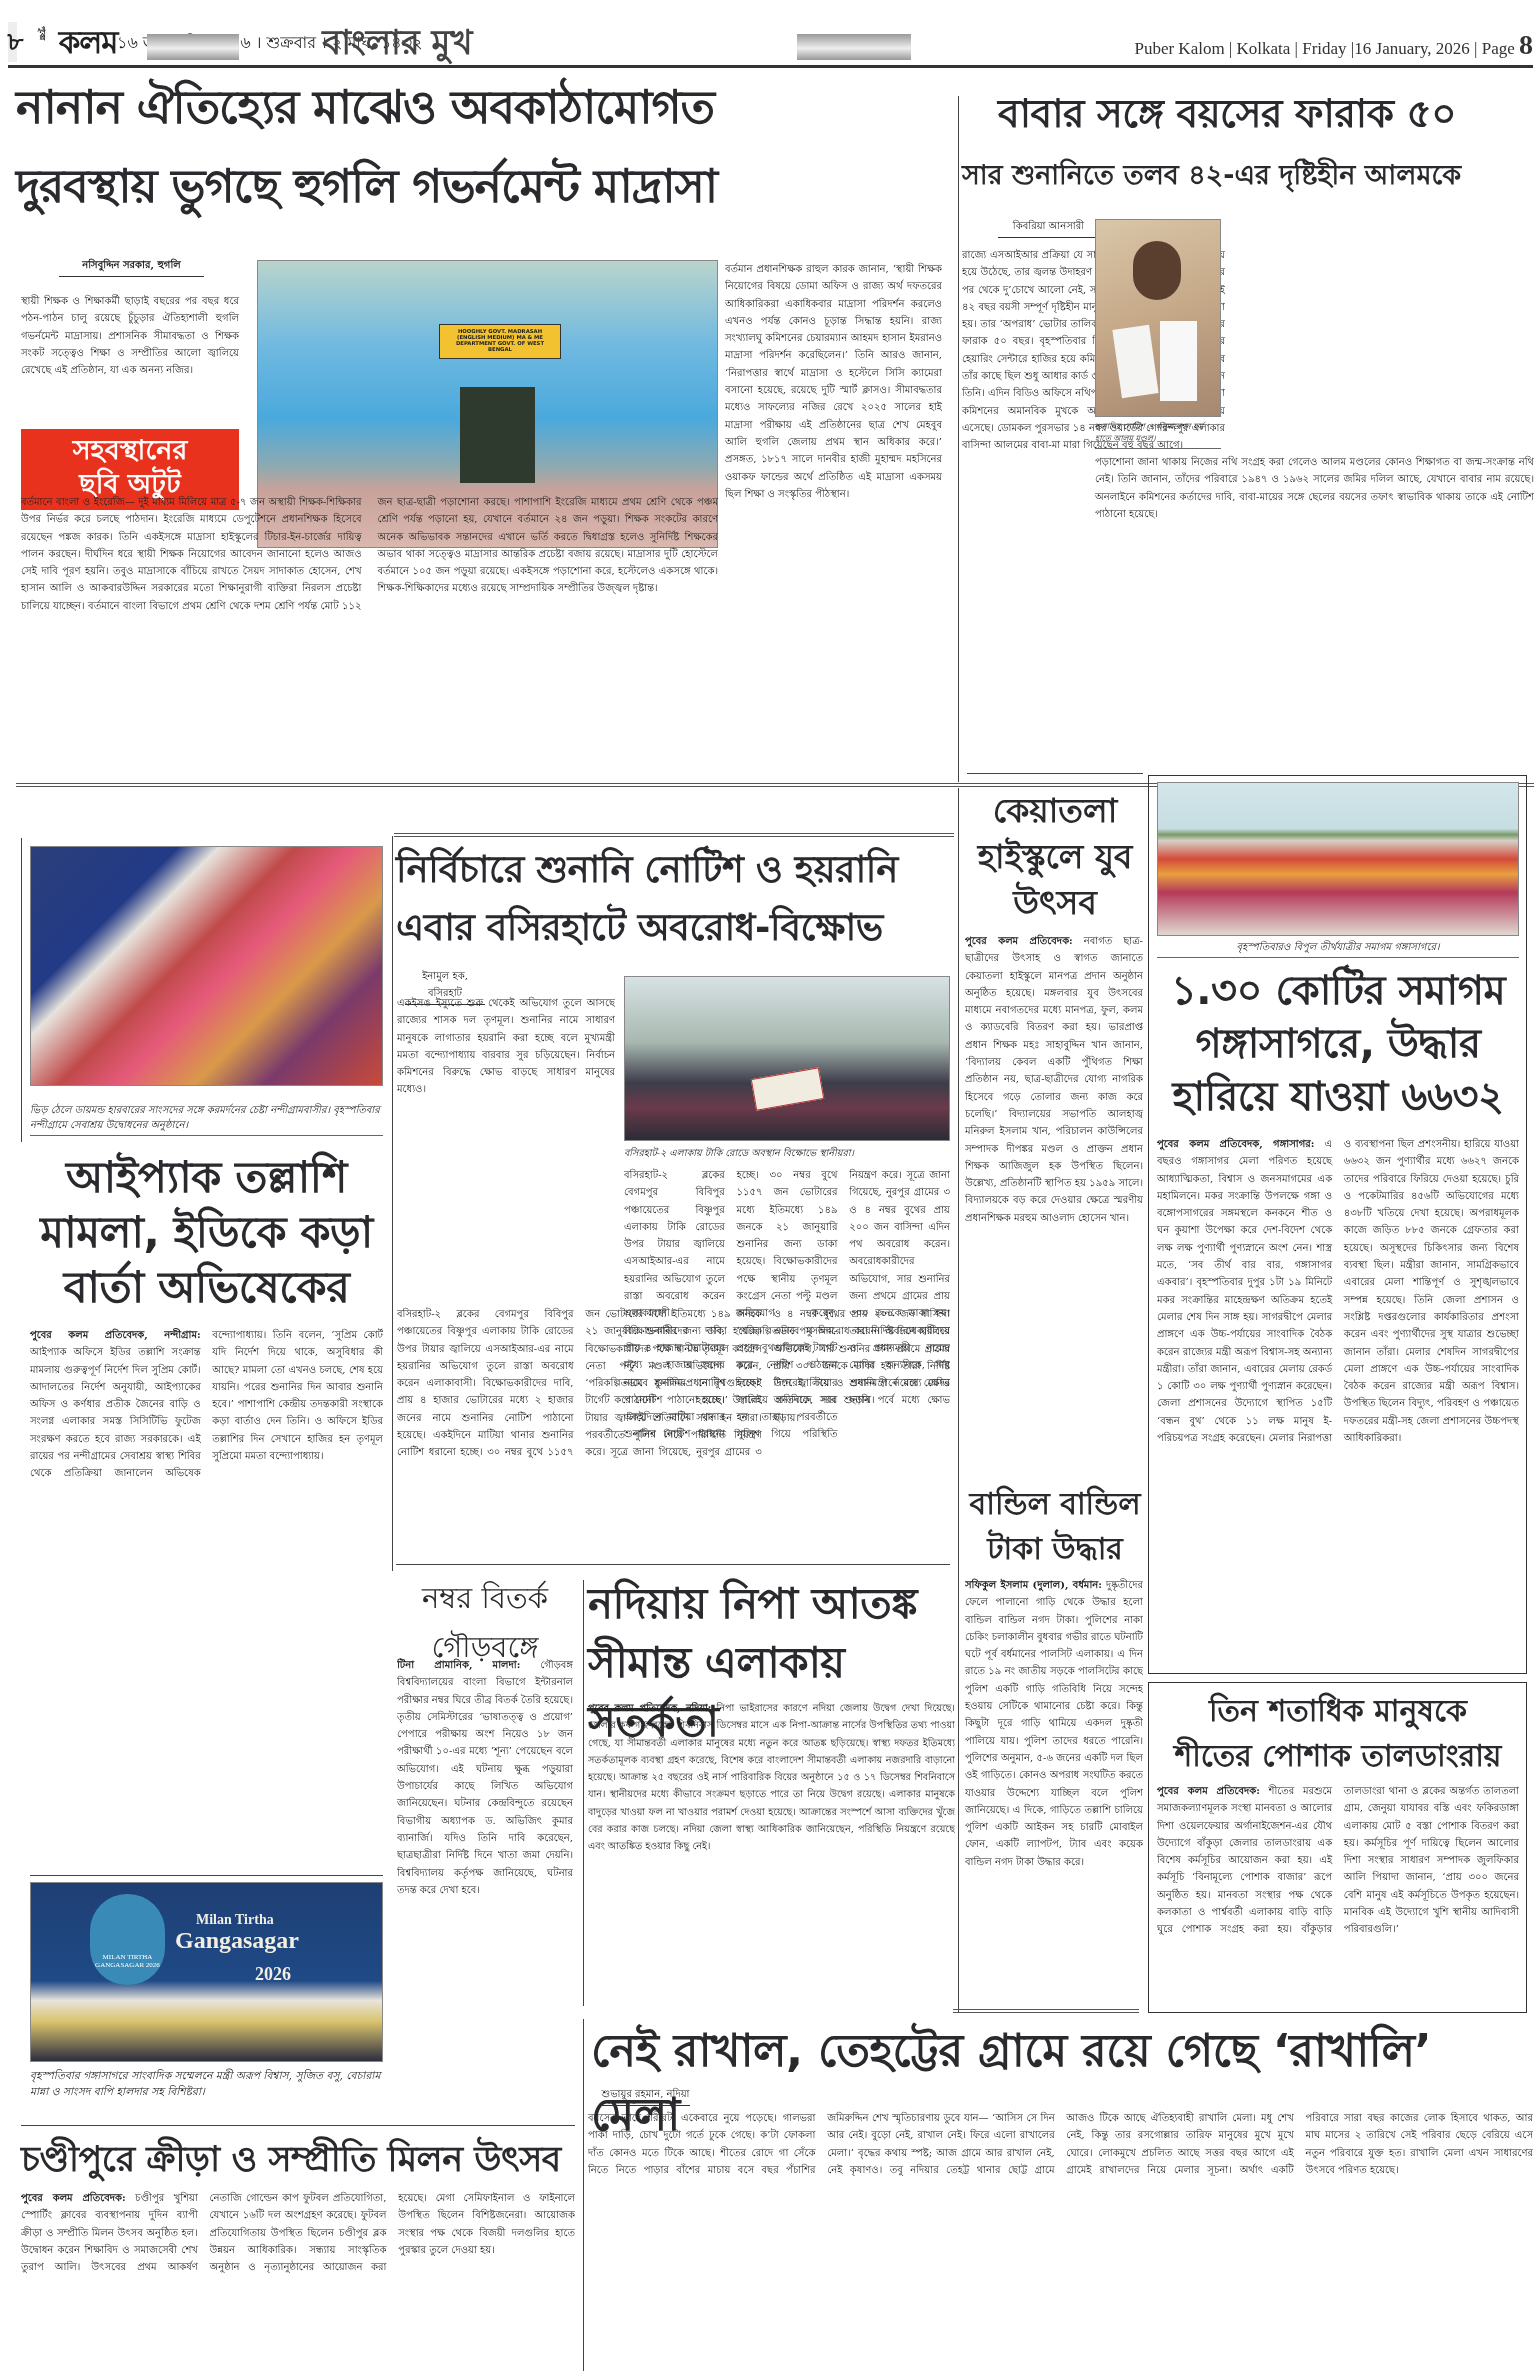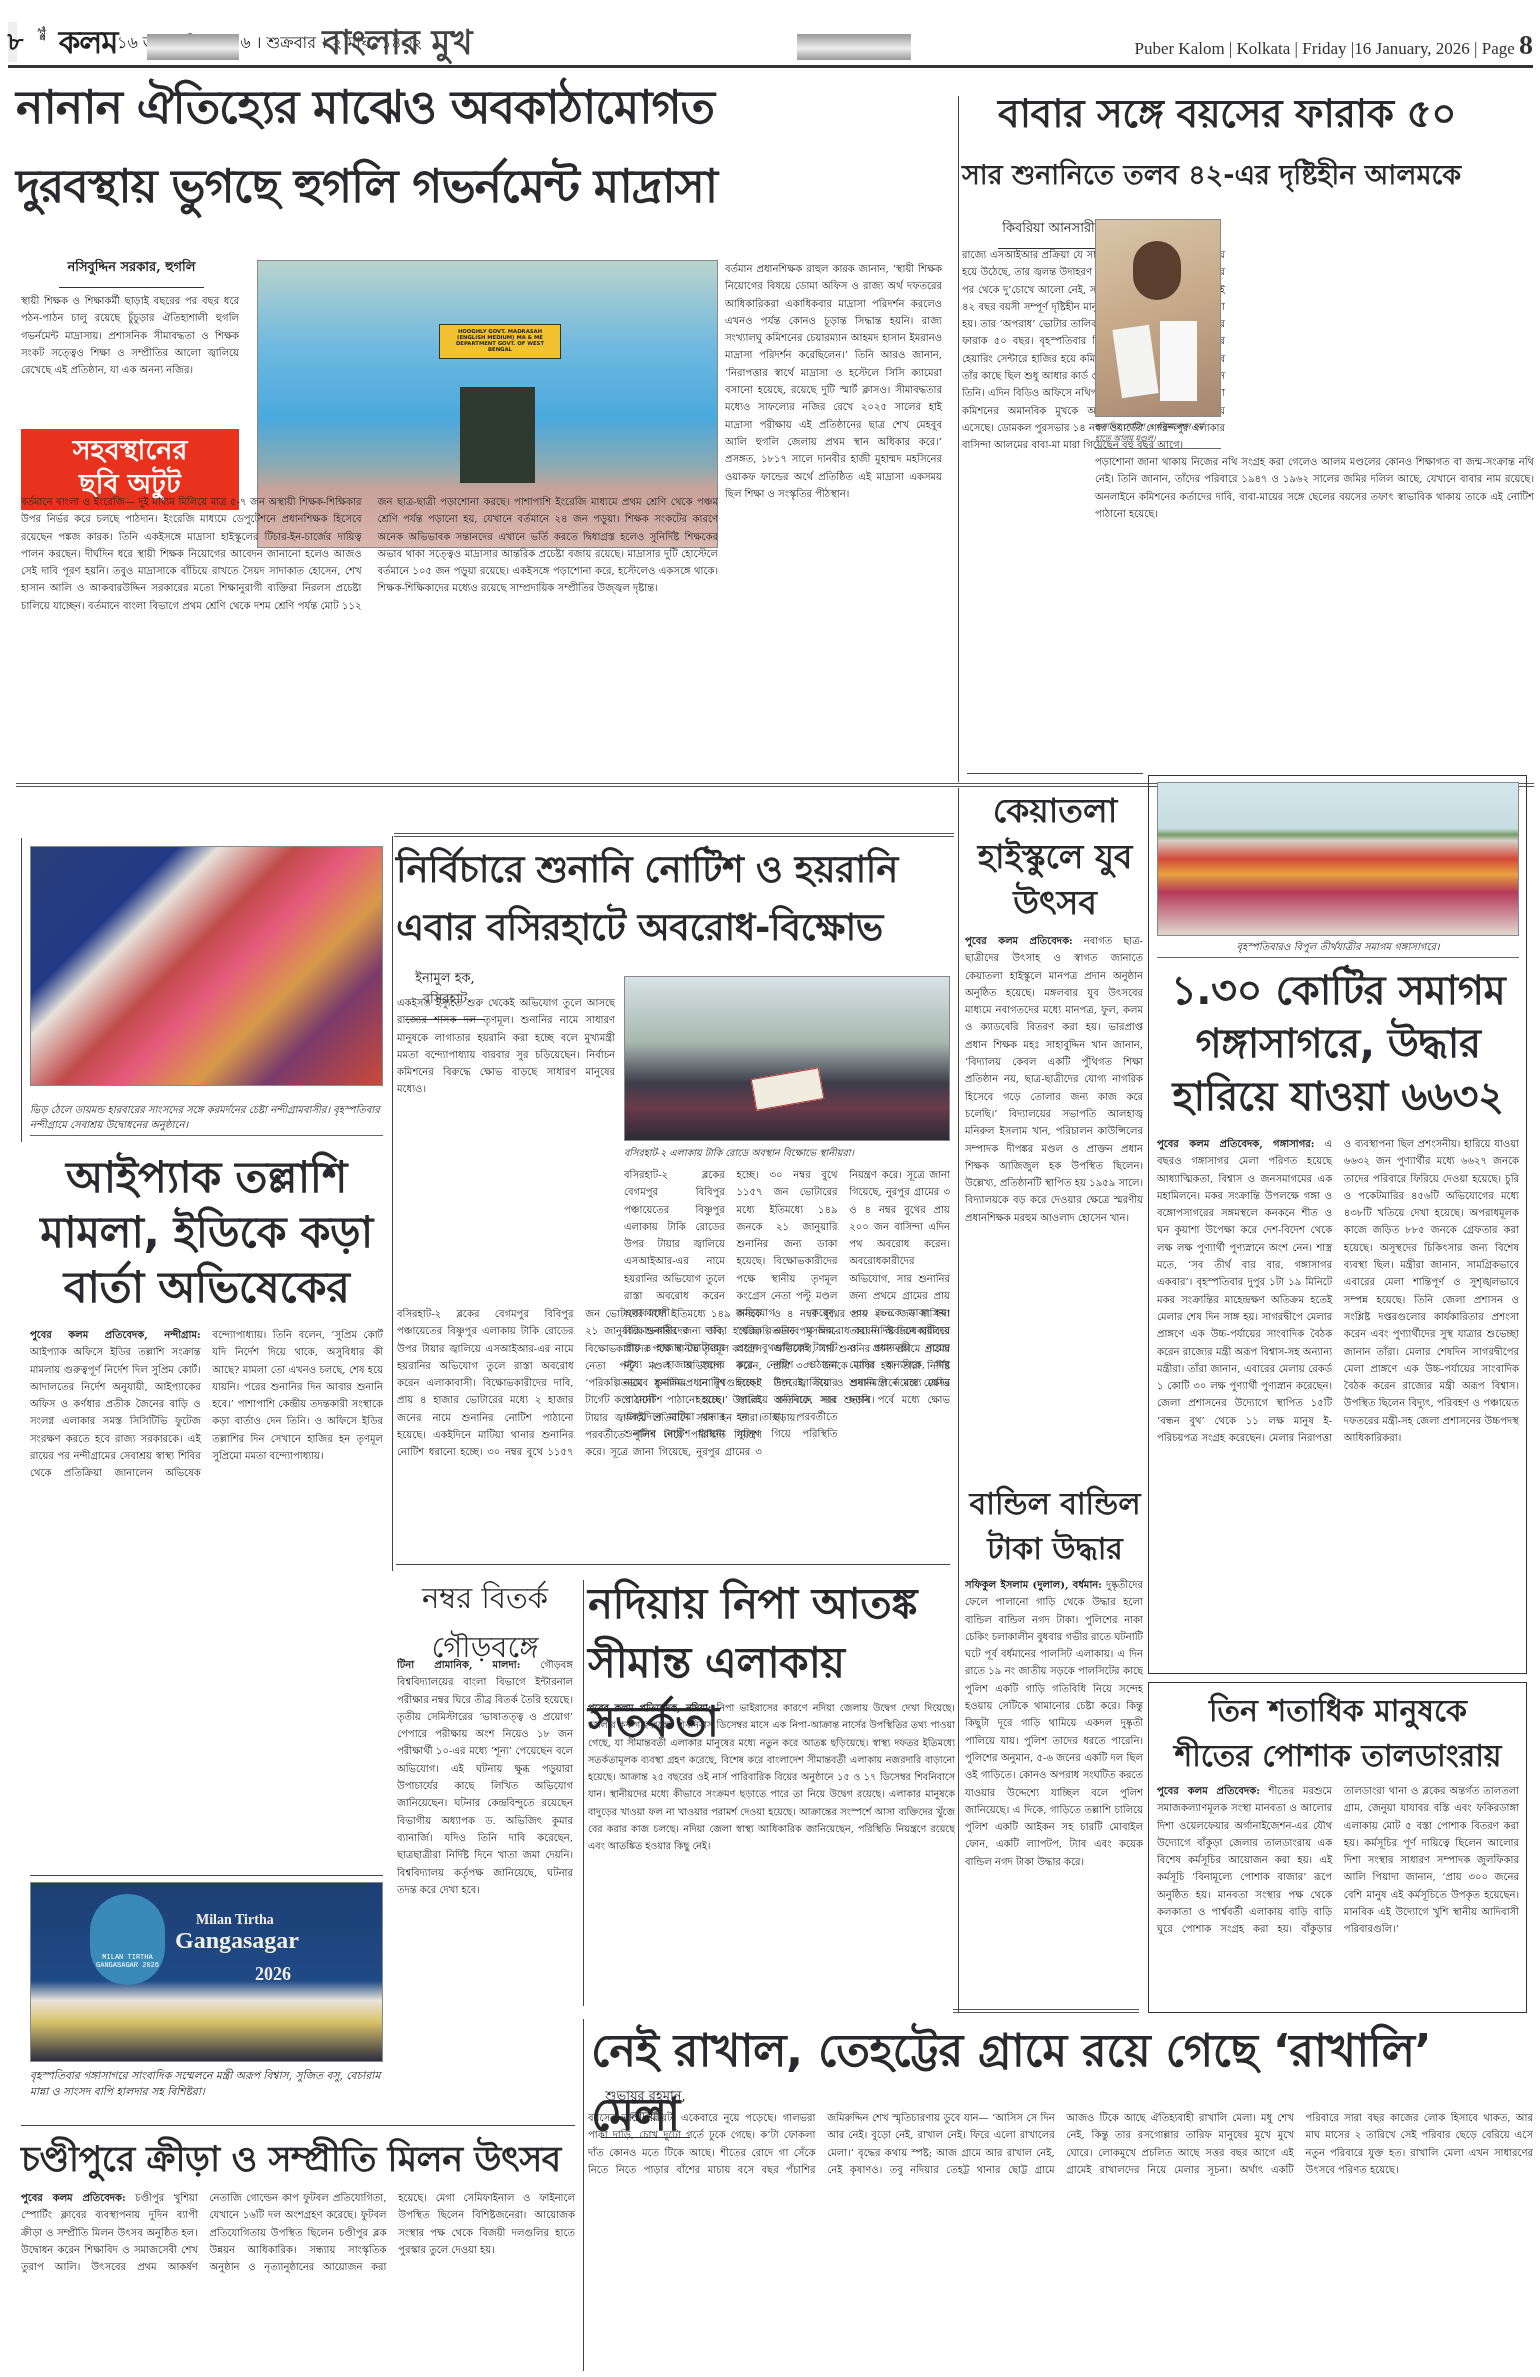--- a/index.html
+++ b/index.html
@@ -17,21 +17,21 @@
   .eng-strip { left: 911px; top: 31px; width: 622px; text-align: right; font-family: "Liberation Serif", serif; font-size: 17px; color: #333; line-height: 27px; }
   .eng-strip b { font-size: 28px; }
   .rule-top { left: 7.5px; top: 65px; width: 1525px; height: 2.7px; background: #333; }
   .vrule { width: 1.1px; background: #444; }
   .hrule { height: 1.1px; background: #444; }
   .dbl { height: 4.3px; border-top: 1.6px solid #555; border-bottom: 1.6px solid #555; }
   h1, h2, h3 { font-family: "DejaVu Sans", sans-serif; color: #2a2a2e; font-weight: 900; }
   .hl-big { font-size: 46px; line-height: 65px; letter-spacing: -1.1px; }
   .hl-med { font-size: 34px; line-height: 46px; letter-spacing: -0.5px; }
   .hl-sub { font-size: 27px; line-height: 37px; }
-  .byline { font-size: 13px; text-align: center; border-bottom: 1.1px solid #333; padding-bottom: 9px; font-weight: bold; }
+  .byline { font-size: 10px; text-align: center; border-bottom: 1.1px solid #333; padding-bottom: 2px; font-weight: bold; }
   .body { font-size: 10px; line-height: 17.3px; text-align: justify; color: #222; }
   .body b { font-weight: bold; }
   .caption { font-style: italic; font-size: 10px; line-height: 15px; }
   .cols2 { column-count: 2; column-gap: 11.7px; }
   .cols3 { column-count: 3; column-gap: 11.7px; }
   .cols4 { column-count: 4; column-gap: 11.7px; }
   .photo { border: 1.1px solid #888; overflow: hidden; }
   .red-box { background: #e8321e; color: #fff; text-align: center; font-family: "DejaVu Sans", sans-serif; font-weight: bold; font-size: 27px; line-height: 34px; padding-top: 4.3px; }
   .boxed { border: 1.6px solid #333; }
 </style>
@@ -85,21 +85,21 @@
 
 <h2 class="abs hl-med" style="left:30px;top:1150px;width:353px;text-align:center;font-size:43px;line-height:55px;">
   <div>আইপ্যাক তল্লাশি</div>
   <div>মামলা, ইডিকে কড়া</div>
   <div>বার্তা অভিষেকের</div>
 </h2>
 <div class="abs body cols2" style="left:30px;top:1326px;width:353px;height:538px;overflow:hidden;"><b>পুবের কলম প্রতিবেদক, নন্দীগ্রাম:</b> <span>আইপ্যাক অফিসে ইডির তল্লাশি সংক্রান্ত মামলায় গুরুত্বপূর্ণ নির্দেশ দিল সুপ্রিম কোর্ট। আদালতের নির্দেশ অনুযায়ী, আইপ্যাকের অফিস ও কর্ণধার প্রতীক জৈনের বাড়ি ও সংলগ্ন এলাকার সমস্ত সিসিটিভি ফুটেজ সংরক্ষণ করতে হবে রাজ্য সরকারকে। এই রায়ের পর নন্দীগ্রামের সেবাশ্রয় স্বাস্থ্য শিবির থেকে প্রতিক্রিয়া জানালেন অভিষেক বন্দ্যোপাধ্যায়। তিনি বলেন, ‘সুপ্রিম কোর্ট যদি নির্দেশ দিয়ে থাকে, অসুবিধার কী আছে? মামলা তো এখনও চলছে, শেষ হয়ে যায়নি। পরের শুনানির দিন আবার শুনানি হবে।’ পাশাপাশি কেন্দ্রীয় তদন্তকারী সংস্থাকে কড়া বার্তাও দেন তিনি। ও অফিসে ইডির তল্লাশির দিন সেখানে হাজির হন তৃণমূল সুপ্রিমো মমতা বন্দ্যোপাধ্যায়।</span></div>
 
 <div class="abs hrule" style="left:30px;top:1875px;width:353px;"></div>
 <div class="abs photo" style="left:30px;top:1882px;width:353px;height:180px;background:linear-gradient(180deg,#1e3f74 0%,#1f4a86 55%,#e9e4dc 66%,#d8c36a 78%,#2d2d40 100%);">
-  <div class="abs" style="left:59px;top:10.7px;width:75px;height:91px;border-radius:37px;background:#3a8ab8;color:#fff;font-family:Liberation Mono, monospace;font-size:7px;text-align:center;padding-top:59px;">MILAN TIRTHA GANGASAGAR 2026</div>
+  <div class="abs" style="left:59px;top:10.7px;width:75px;height:91px;border-radius:37px;background:#3a8ab8;color:#fff;font-family:Liberation Serif, serif;font-size:7px;text-align:center;padding-top:59px;">MILAN TIRTHA GANGASAGAR 2026</div>
   <div class="abs" style="left:165px;top:29px;color:#f2eee2;font-family:'Liberation Serif',serif;font-size:14px;font-weight:bold;">Milan Tirtha</div>
   <div class="abs" style="left:144px;top:44px;color:#f2eee2;font-family:'Liberation Serif',serif;font-size:24px;font-weight:bold;">Gangasagar</div>
   <div class="abs" style="left:224px;top:81px;color:#f2eee2;font-family:'Liberation Serif',serif;font-size:18px;font-weight:bold;">2026</div>
 </div>
 <div class="abs caption" style="left:30px;top:2068px;width:353px;font-size:10.7px;line-height:16px;">বৃহস্পতিবার গঙ্গাসাগরে সাংবাদিক সম্মেলনে মন্ত্রী অরূপ বিশ্বাস, সুজিত বসু, বেচারাম মান্না ও সাংসদ বাপি হালদার সহ বিশিষ্টরা।</div>
 
 <div class="abs vrule" style="left:392px;top:836px;height:735px;"></div>
 <div class="abs dbl" style="left:394px;top:833px;width:560px;"></div>
 <h2 class="abs hl-med" style="left:396px;top:847px;width:558px;font-size:37px;">নির্বিচারে শুনানি নোটিশ ও হয়রানি</h2>
 <h2 class="abs hl-med" style="left:396px;top:905px;width:558px;font-size:37px;">এবার বসিরহাটে অবরোধ-বিক্ষোভ</h2>

